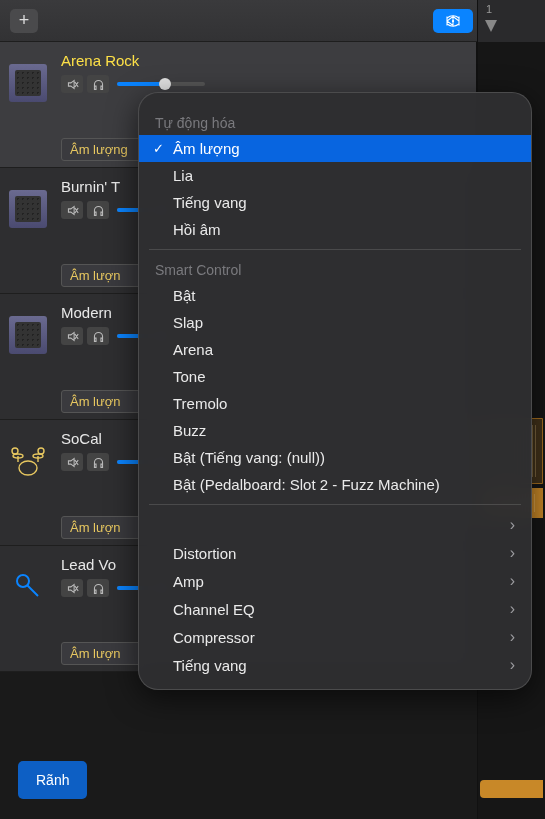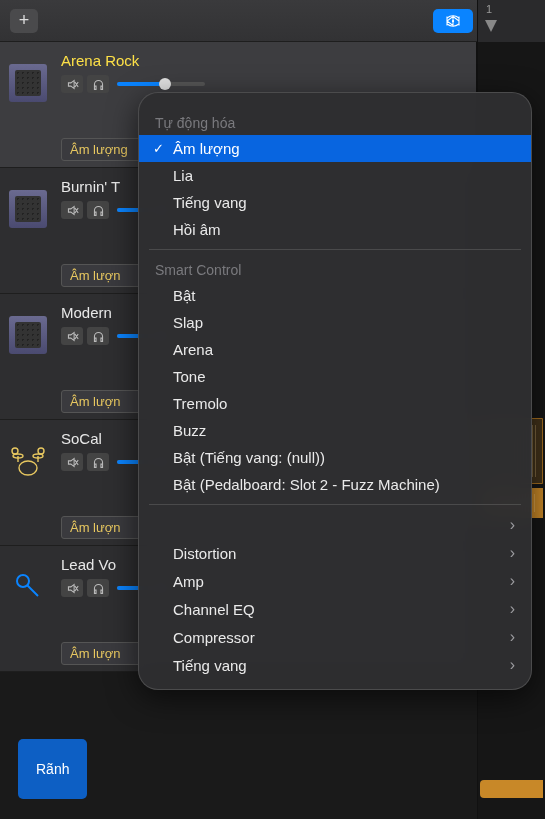--- a/index.html
+++ b/index.html
@@ -168,21 +168,21 @@
     min-width: 80px;
     cursor: pointer;
   }
 
   
   .bottom-btn {
     position: absolute;
     left: 18px; bottom: 20px;
     background: #0d5fc4;
     color: #fff;
-    padding: 22px 18px;
+    padding: 11px 18px;
     border-radius: 5px;
     font-size: 14px;
     cursor: pointer;
   }
 
   
   .timeline {
     position: absolute;
     right: 0; top: 42px;
     width: 68px;

